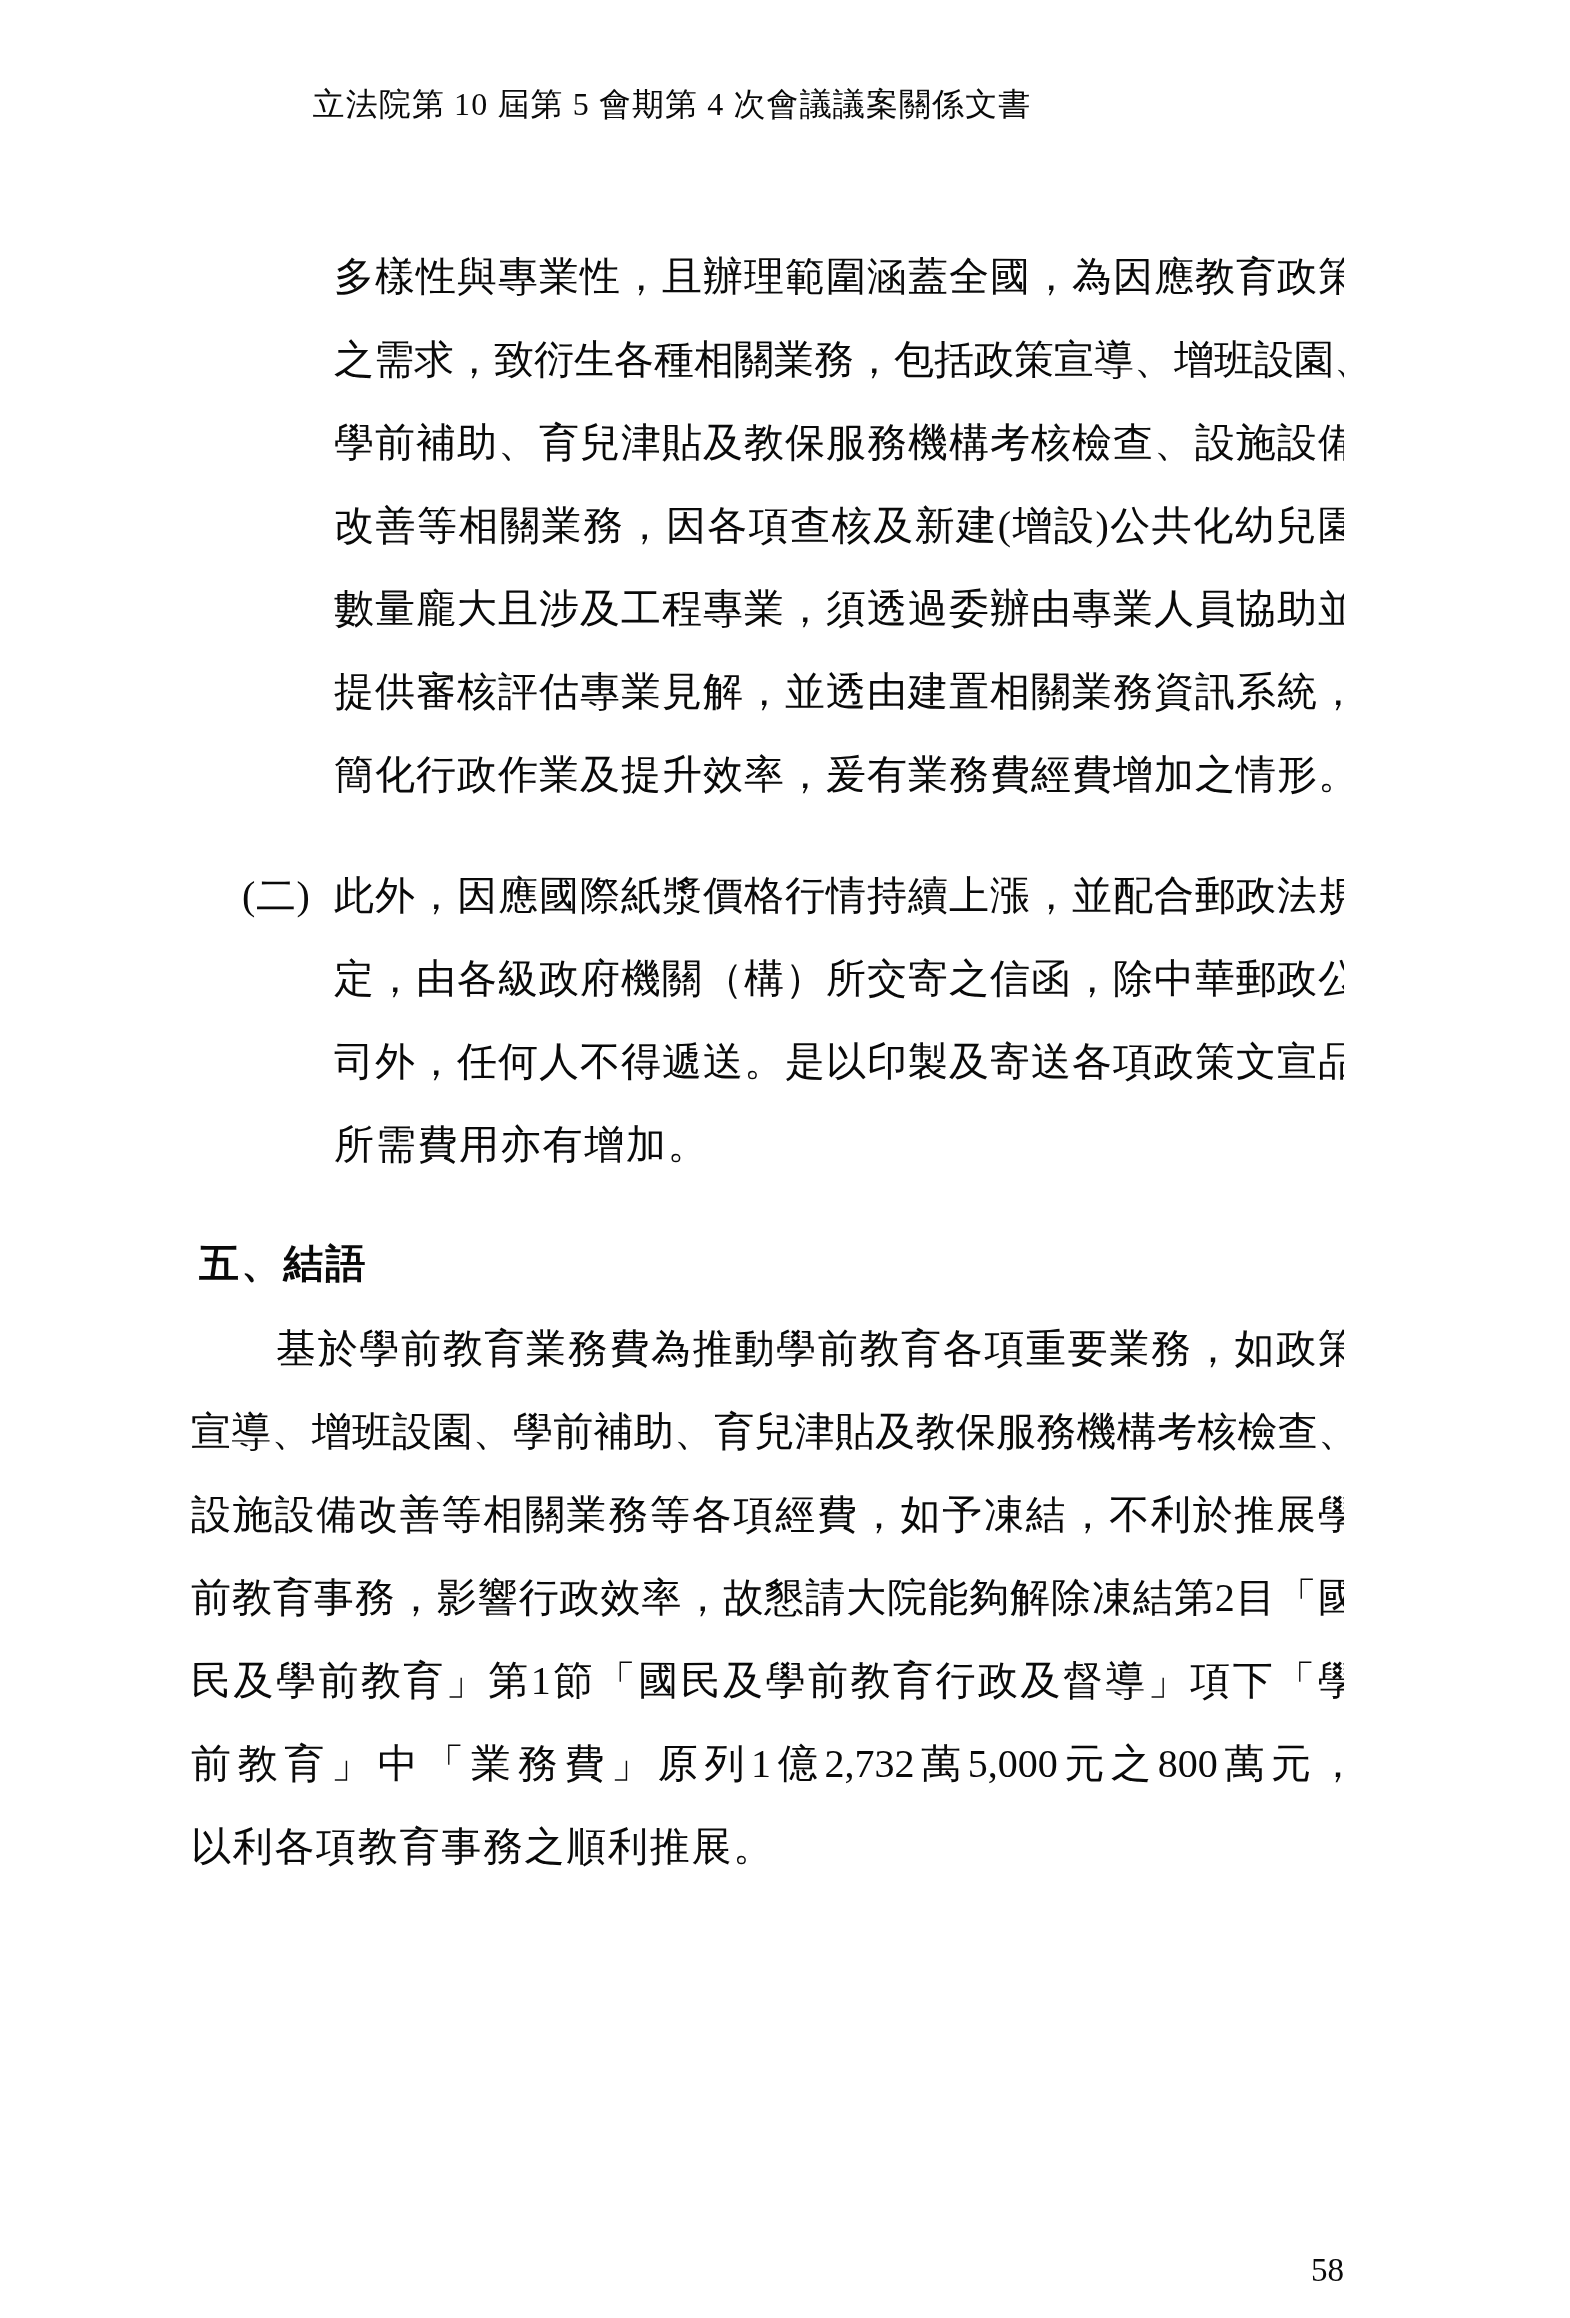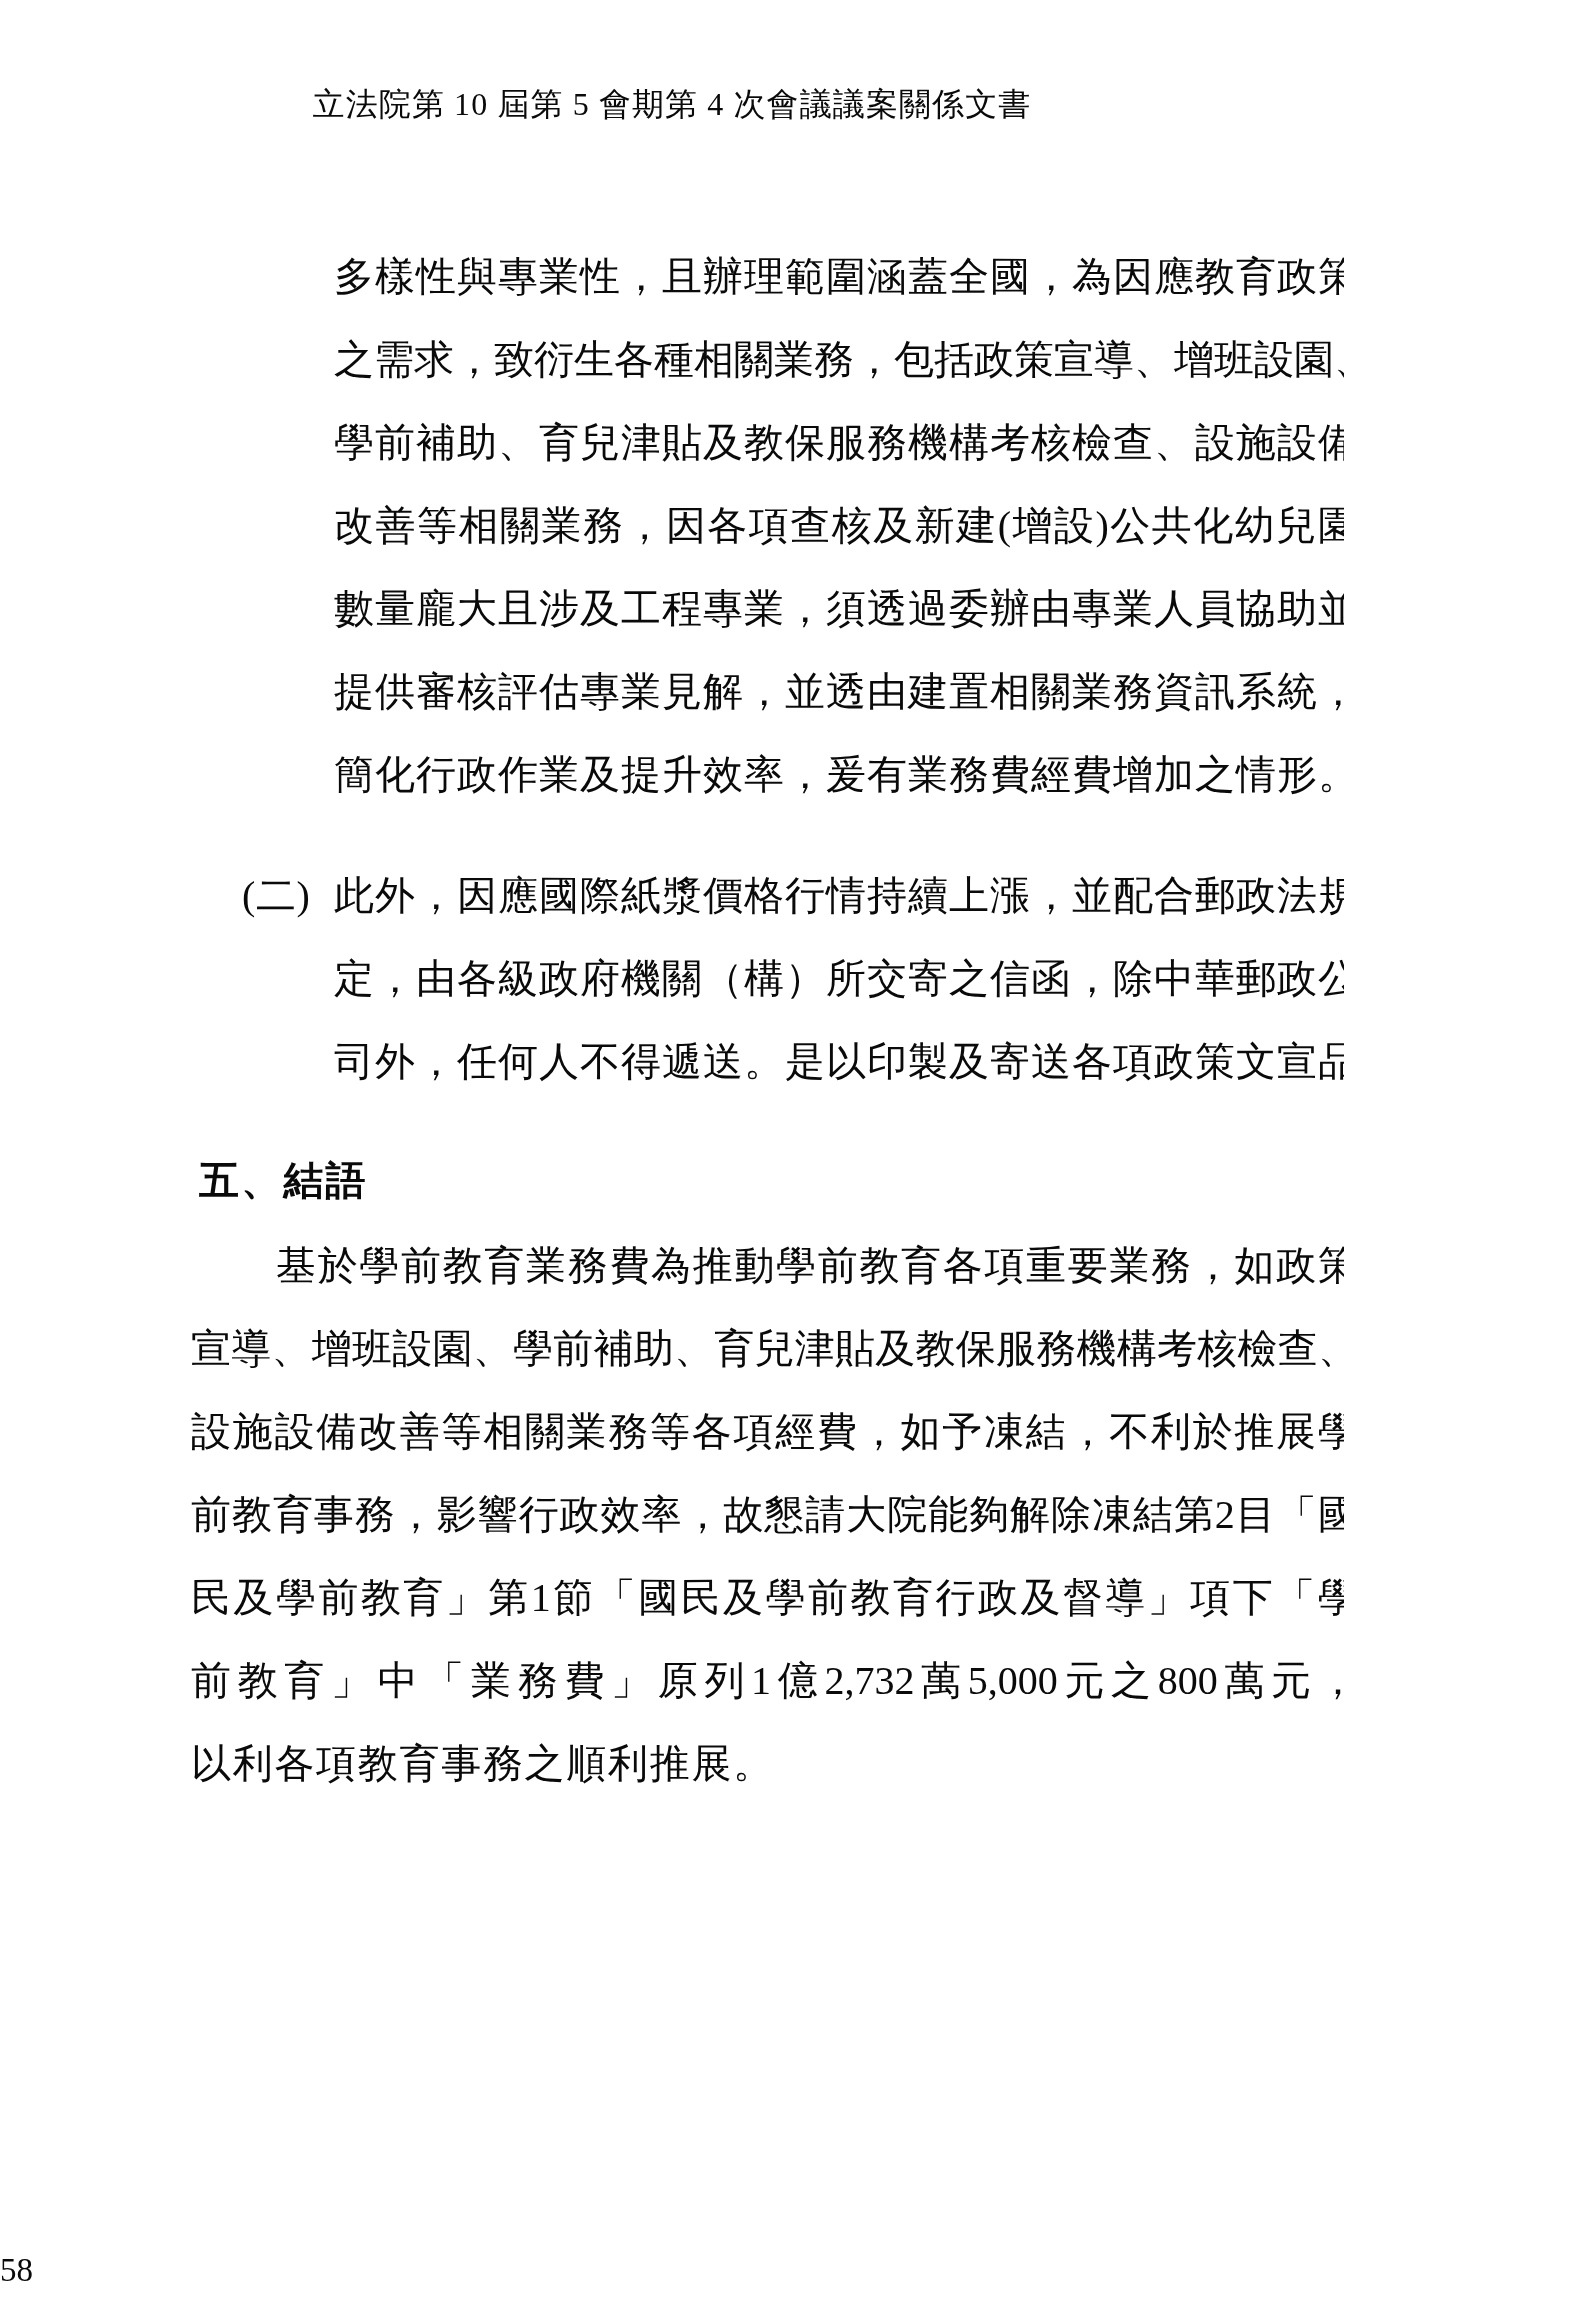--- a/index.html
+++ b/index.html
@@ -26,21 +26,21 @@
   .item{position:relative;margin-top:38px;}
   .item-label{
     position:absolute;left:51px;top:0;height:83px;line-height:83px;
     letter-spacing:0.6px;
   }
   .heading{margin-top:36px;font-weight:bold;letter-spacing:2.2px;margin-left:8px;}
   .closing{margin-top:1.7px;}
   .indent-first{margin-left:85px;}
   .doc-footer{
     position:absolute;top:2229px;left:0;width:100%;
-    text-align:left;font-size:33px;line-height:83px;
+    text-align:right;font-size:33px;line-height:83px;
   }
 </style>
 </head>
 <body>
 
 <div class="page">
 
   <div class="doc-header">立法院第 10 屆第 5 會期第 4 次會議議案關係文書</div>
 
   <div class="doc-body">
@@ -315,20 +315,21 @@
           <span>寄</span>
           <span>送</span>
           <span>各</span>
           <span>項</span>
           <span>政</span>
           <span>策</span>
           <span>文</span>
           <span>宣</span>
           <span>品</span>
         </div>
+      <div class="line hang leftline">所需費用亦有增加。</div>
     </div>
 
     <div class="line heading">五、結語</div>
 
     <div class="closing">
       <div class="line indent-first jline">
           <span>基</span>
           <span>於</span>
           <span>學</span>
           <span>前</span>

